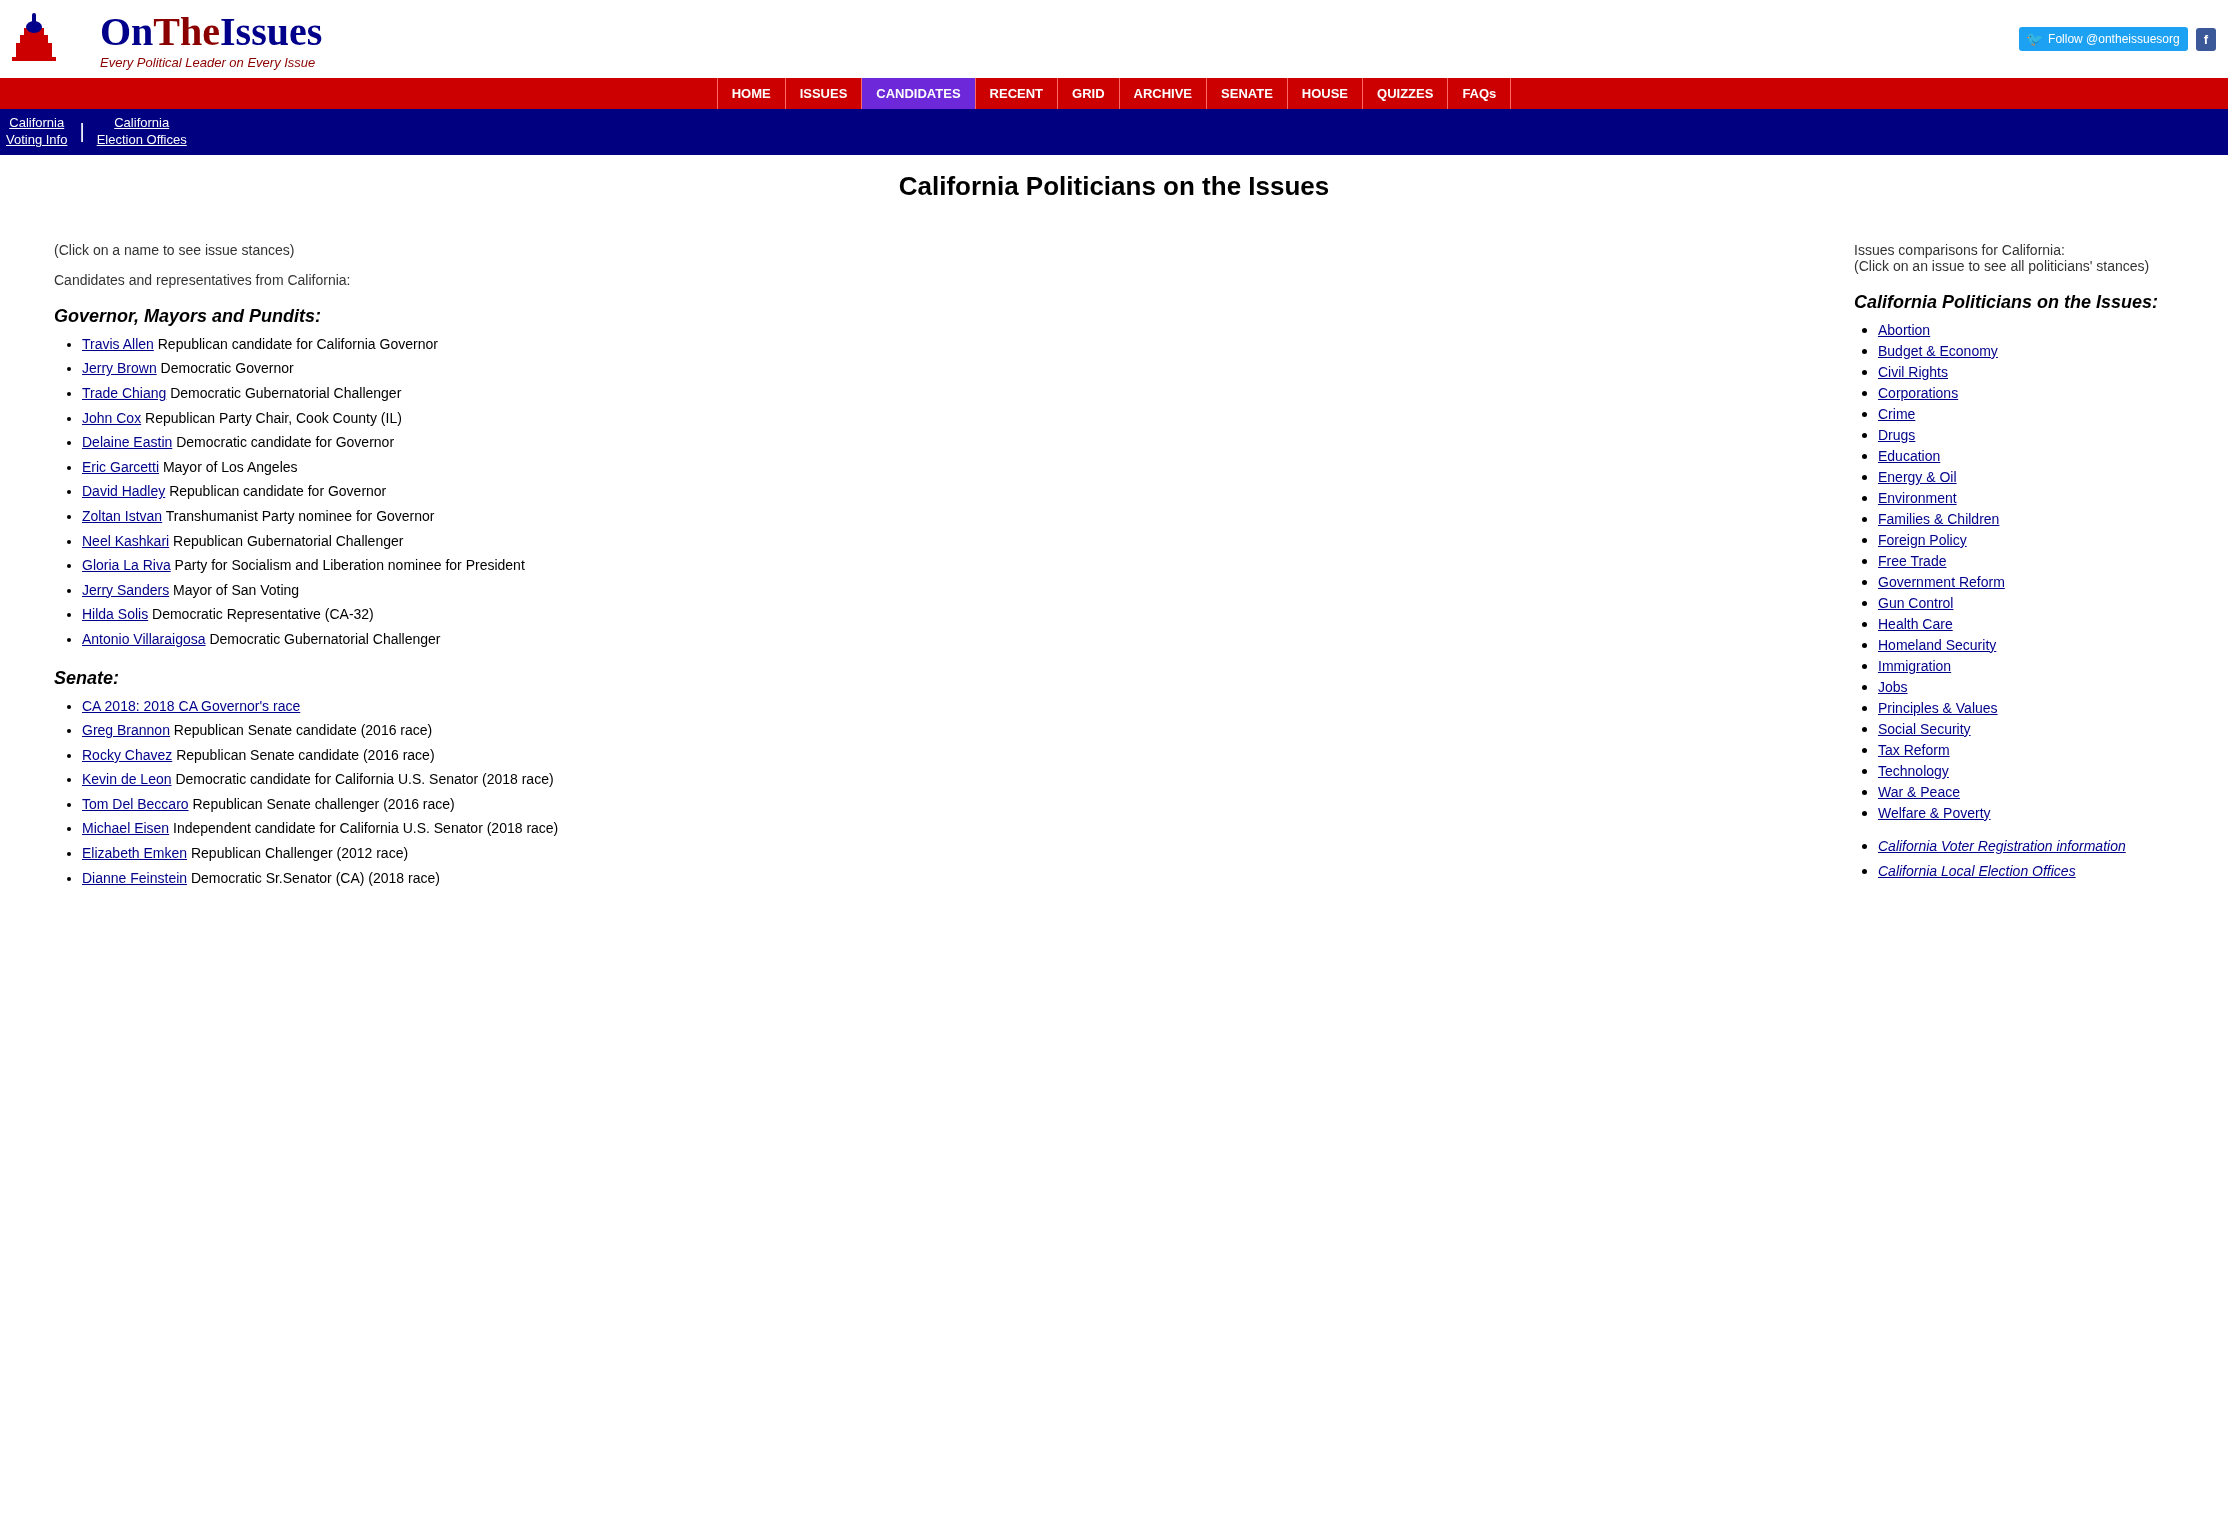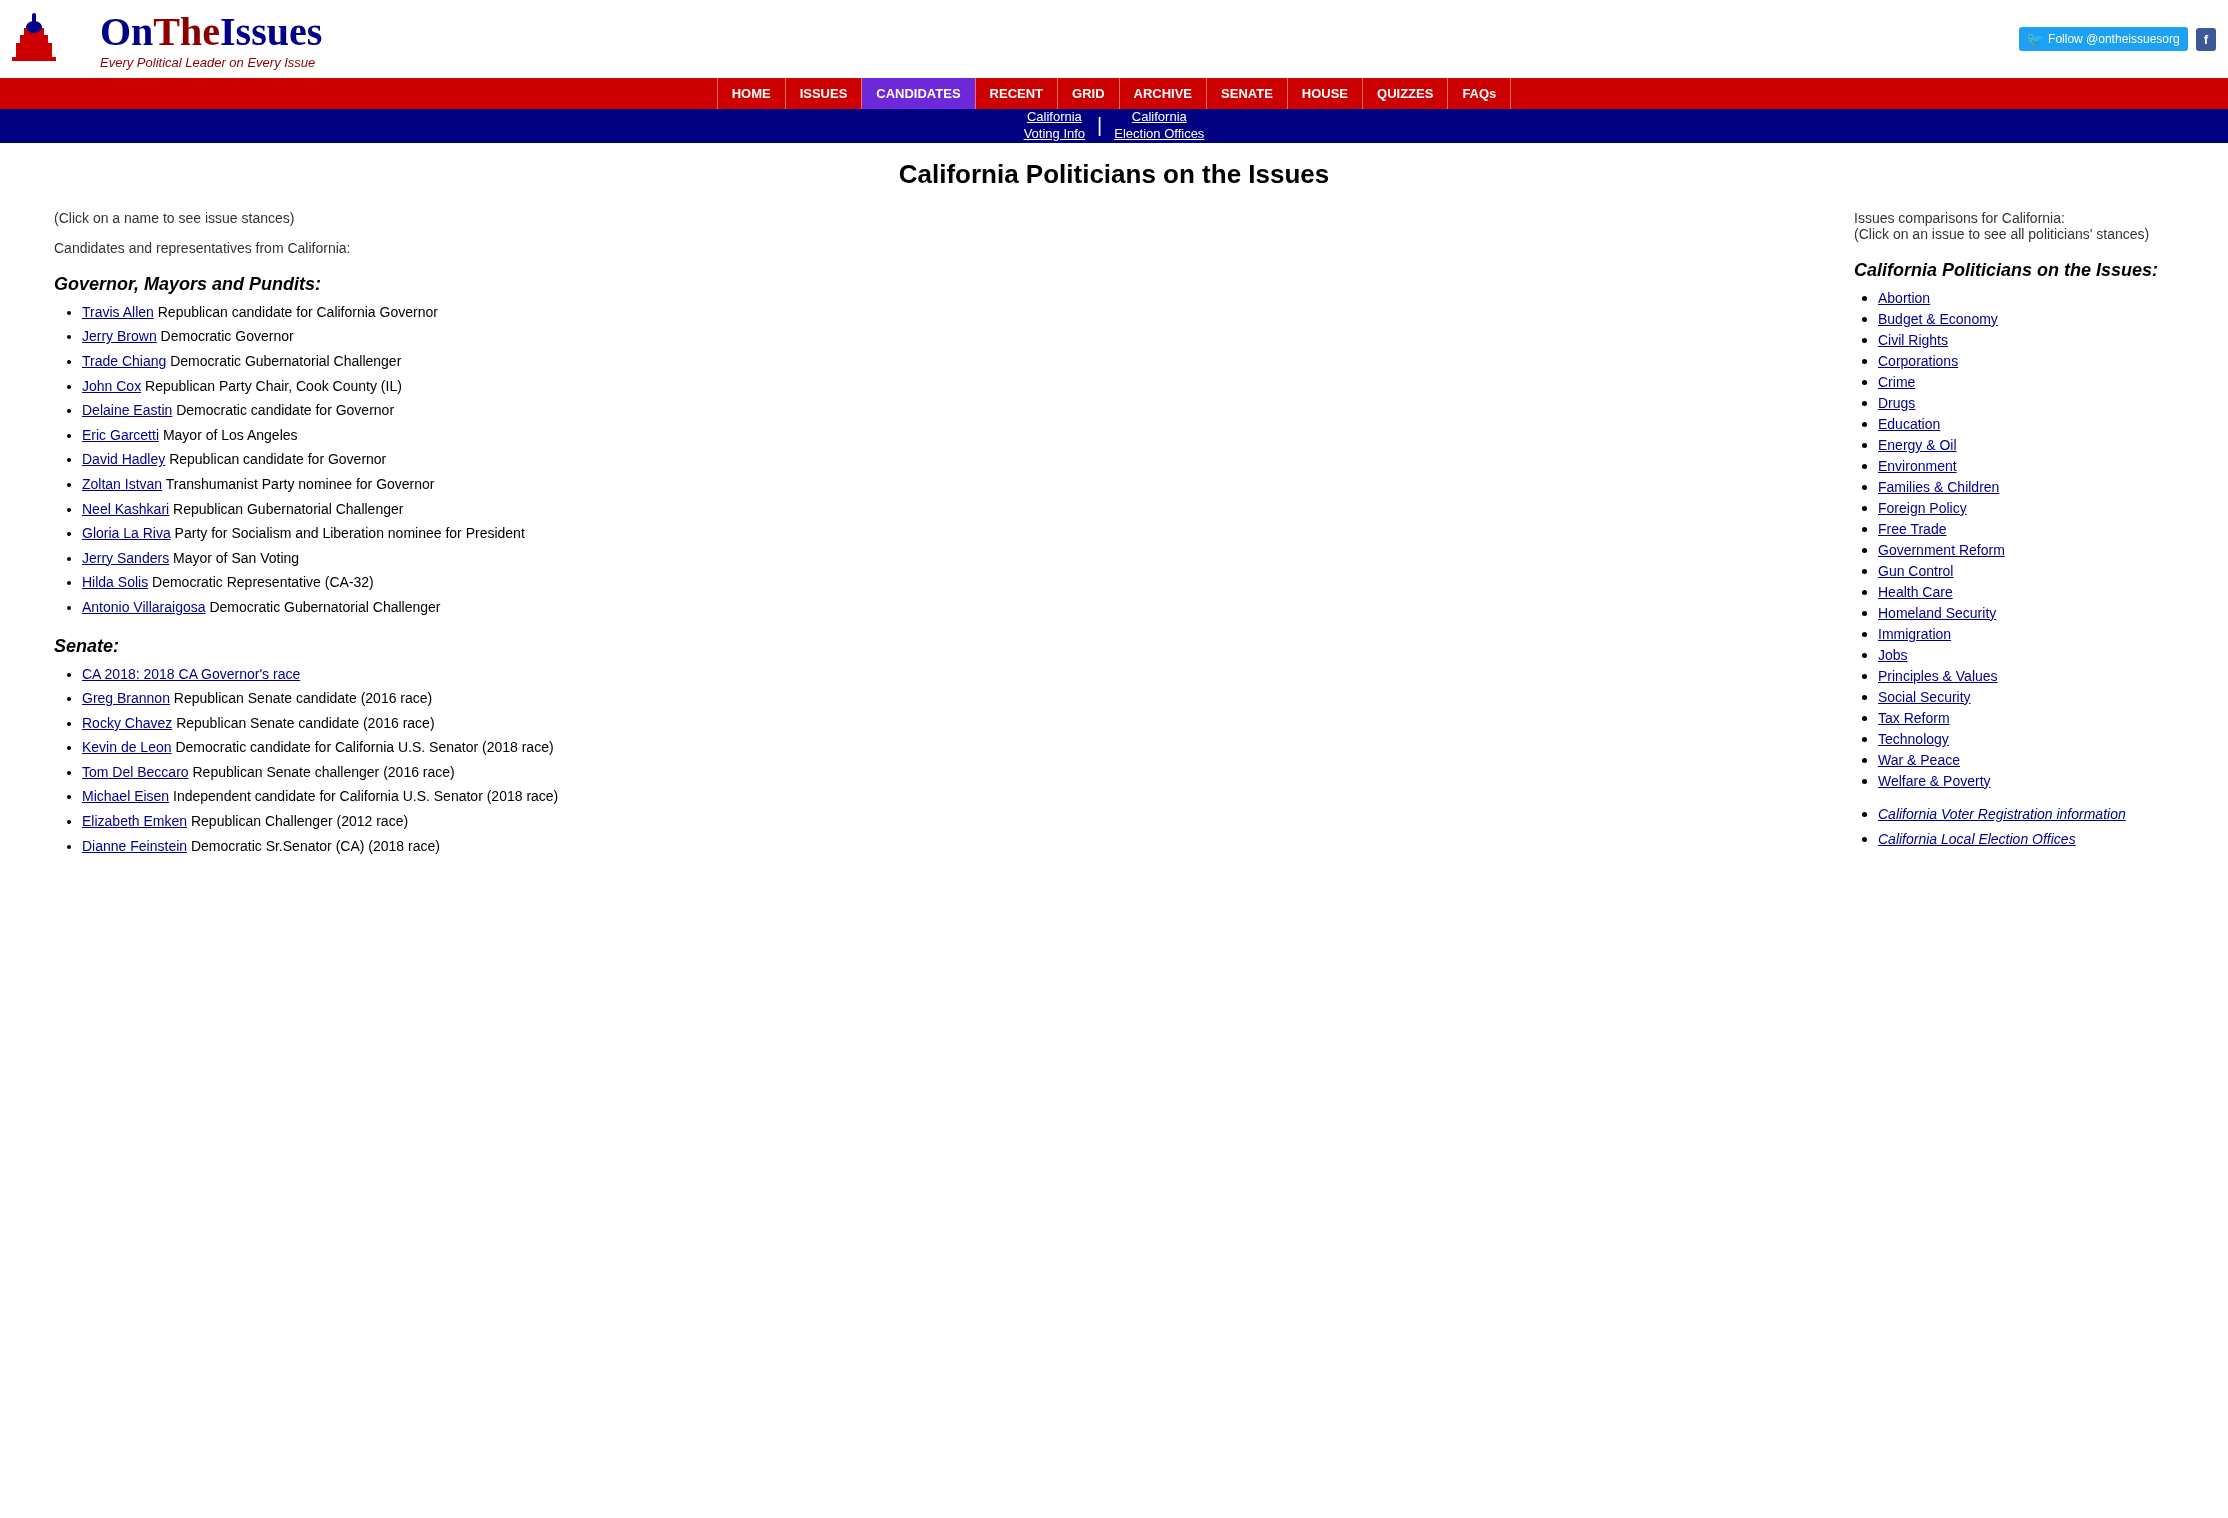--- a/index.html
+++ b/index.html
@@ -10,31 +10,31 @@
     #logo-wrapper { display: flex; flex-direction: column; margin-left: 36px; }
     #twitter-btn { background: #1DA1F2; color: #fff; font-size: 12px; padding: 4px 8px; border-radius: 3px; display: flex; align-items: center; gap: 4px; cursor: pointer; text-decoration: none; }
     #fb-btn { background: #3b5998; color: #fff; font-size: 12px; padding: 4px 8px; border-radius: 3px; cursor: pointer; }
 
     
     #nav { background: #cc0000; display: flex; justify-content: center; padding: 0; }
     #nav a { color: #fff; font-size: 13px; font-weight: bold; padding: 8px 14px; text-decoration: none; display: inline-block; border-right: 1px solid #ff6666; }
     #nav a:first-child { border-left: 1px solid #ff6666; }
 
     
-    #sub-nav { background: #000080; display: flex; justify-content: center; align-items: center; gap: 12px; }
+    #sub-nav { background: #000080; display: flex; justify-content: flex-start; align-items: center; padding: 6px; gap: 12px; }
     #sub-nav a { color: #fff; font-size: 13px; text-decoration: underline; }
     #sub-nav .divider { color: #fff; font-size: 18px; }
 
     
     #main { display: flex; padding: 20px 30px; gap: 40px; }
     #left-col { flex: 1; min-width: 0; }
     #right-col { width: 320px; flex-shrink: 0; }
 
     
-    #page-title-area { text-align: center; }
+    #page-title-area { text-align: center; margin-bottom: 20px; }
     #page-title { font-size: 26px; font-weight: bold; }
 
     
     .section-header { font-size: 18px; font-weight: bold; font-style: italic; margin: 18px 0 8px 0; }
 
     
     .politician-list { list-style: disc; padding-left: 28px; margin-bottom: 12px; }
     .politician-list li { margin-bottom: 5px; font-size: 14px; line-height: 1.4; }
     .politician-list li a { color: #00008B; text-decoration: underline; }
     .issue-list { list-style: disc; padding-left: 24px; }

